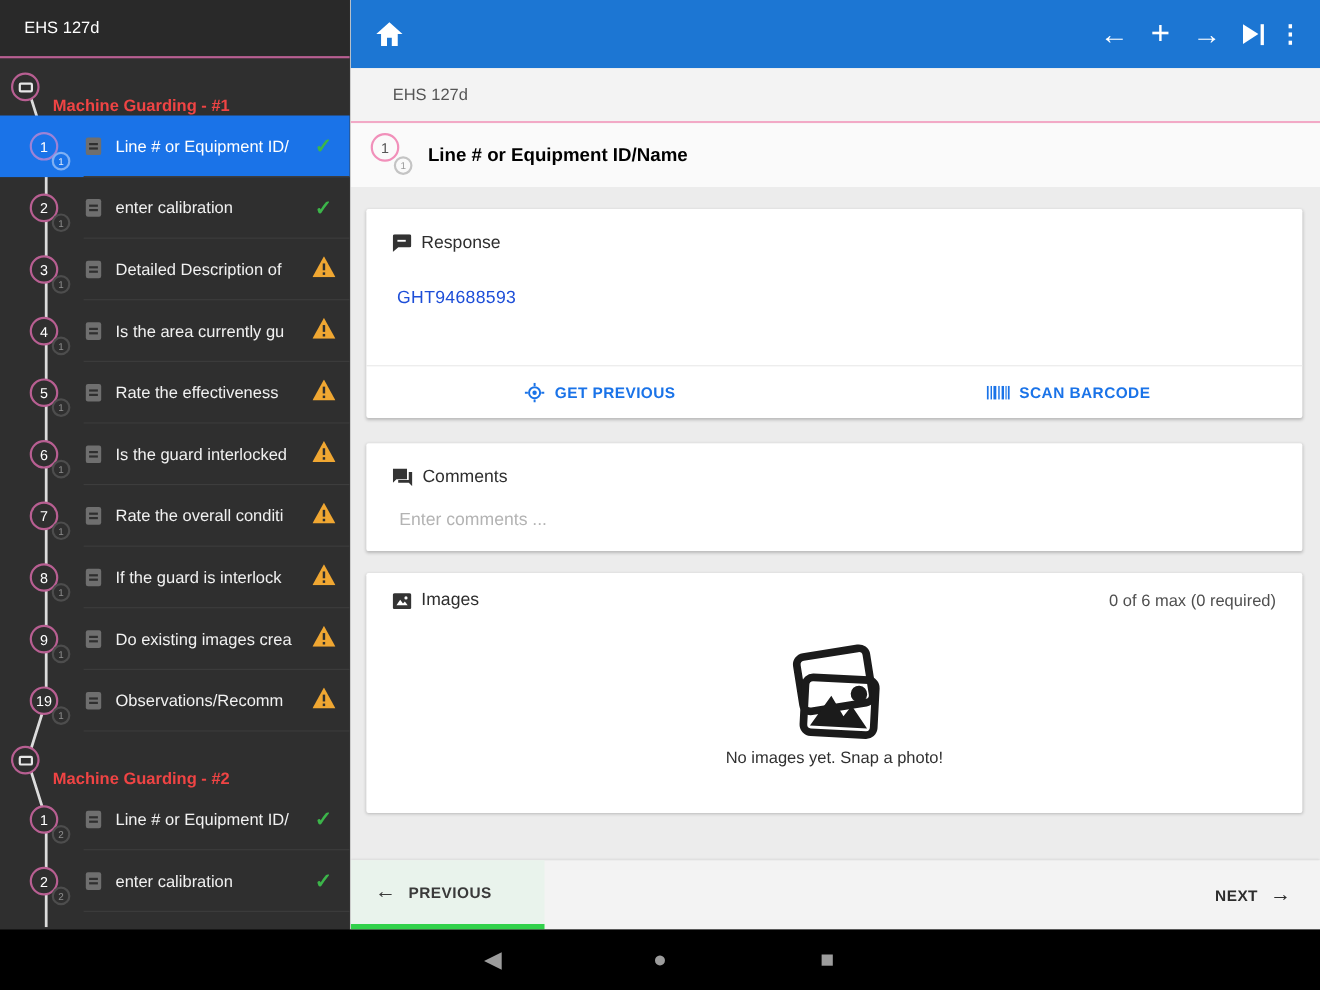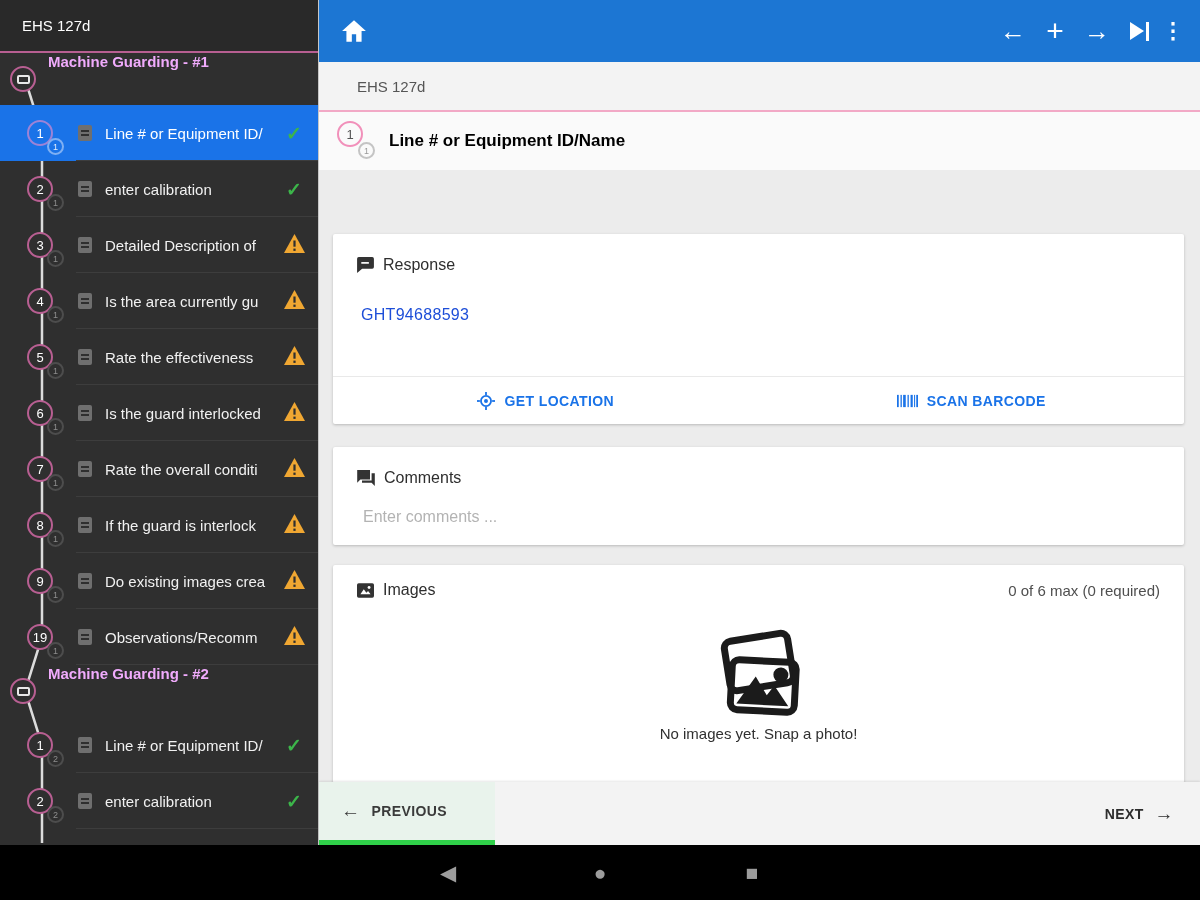--- a/index.html
+++ b/index.html
@@ -16,22 +16,22 @@
   .sidebar { width:318px; flex-shrink:0; background:#2f2f2f; position:relative; overflow:hidden; }
   .sb-header {
     height:53px; display:flex; align-items:center; padding-left:22px;
     color:#fff; font-size:15px; background:#292929;
     border-bottom:2px solid var(--pink); position:relative; z-index:2;
   }
   .sb-body { position:relative; }
   .timeline-svg { position:absolute; left:0; top:0; z-index:0; }
 
   .section-row {
-    height:52px; display:flex; align-items:flex-start; position:relative; z-index:1;
-    padding-left:48px; color:#f0abfc; font-size:15px; font-weight:700; cursor:pointer;
+    height:52px; display:flex; align-items:flex-end; position:relative; z-index:1;
+    padding-left:48px; color:#ef4444; font-size:15px; font-weight:700; cursor:pointer;
   }
   .section-icon {
     position:absolute; left:10px; top:50%; transform:translateY(-50%);
     width:26px; height:26px; border-radius:50%; border:2px solid var(--pink);
     background:#2f2f2f; display:flex; align-items:center; justify-content:center;
   }
   .section-icon .card-glyph { width:13px; height:9px; border:2px solid #e8e8e8; border-radius:2px; }
 
   .item-row {
     height:56px; position:relative; z-index:1; display:flex; align-items:center;
@@ -87,21 +87,21 @@
     position:absolute; left:23px; top:24px; width:17px; height:17px; border-radius:50%;
     border:2px solid #c4c4c4; background:#fafafa; color:#9a9a9a; font-size:9px;
     display:flex; align-items:center; justify-content:center;
   }
   .q-title { font-weight:700; font-size:17px; color:#000000; margin-left:4px; }
 
   .content { flex:1; padding:20px 16px 0 14px; background:#ececec; overflow:hidden; }
   .card { background:#fff; border-radius:2px; box-shadow:0 1px 3px rgba(0,0,0,.22); }
   .card-header { display:flex; align-items:center; gap:9px; font-size:16px; color:#2e2e2e; font-weight:500; }
 
-  .response-card { height:190px; position:relative; padding:22px 24px 0;margin-top:44px; }
+  .response-card { height:190px; position:relative; padding:22px 24px 0; }
   .response-value { margin-top:32px; margin-left:4px; font-size:16px; color:#1d4ed8; letter-spacing:.3px; }
   .response-actions { position:absolute; left:0; right:0; bottom:0; height:48px; border-top:1px solid #e9e9e9; display:flex; }
   .action-btn {
     flex:1; display:flex; align-items:center; justify-content:center; gap:9px;
     color:var(--blue-accent); font-weight:700; font-size:14px; letter-spacing:.4px; cursor:pointer;
   }
 
   .comments-card { height:98px; margin-top:23px; padding:22px 24px 0; }
   .comments-input { margin-top:20px; margin-left:4px; border:none; outline:none; font-size:16px; color:#444; width:92%; background:transparent; font-family:inherit; }
   .comments-input::placeholder { color:#b3b3b3; }
@@ -387,21 +387,21 @@
               <span style="display:flex;">
                 <svg width="18" height="18" viewBox="0 0 20 20">
                   <circle cx="10" cy="10" r="5.6" fill="none" stroke="#1a73e8" stroke-width="2"></circle>
                   <circle cx="10" cy="10" r="2.2" fill="#1a73e8"></circle>
                   <line x1="10" y1="0" x2="10" y2="3.2" stroke="#1a73e8" stroke-width="2"></line>
                   <line x1="10" y1="16.8" x2="10" y2="20" stroke="#1a73e8" stroke-width="2"></line>
                   <line x1="0" y1="10" x2="3.2" y2="10" stroke="#1a73e8" stroke-width="2"></line>
                   <line x1="16.8" y1="10" x2="20" y2="10" stroke="#1a73e8" stroke-width="2"></line>
                 </svg>
               </span>
-              <span>GET LOCATION</span>
+              <span>GET PREVIOUS</span>
             </div>
             <div class="action-btn">
               <span style="display:flex;">
                 <svg width="21" height="16" viewBox="0 0 24 18" fill="#1a73e8">
                   <rect x="0" y="2" width="2" height="14"></rect>
                   <rect x="4" y="2" width="1.5" height="14"></rect>
                   <rect x="7" y="2" width="3" height="14"></rect>
                   <rect x="12" y="2" width="1.5" height="14"></rect>
                   <rect x="15.5" y="2" width="2.5" height="14"></rect>
                   <rect x="19.5" y="2" width="1.2" height="14"></rect>

